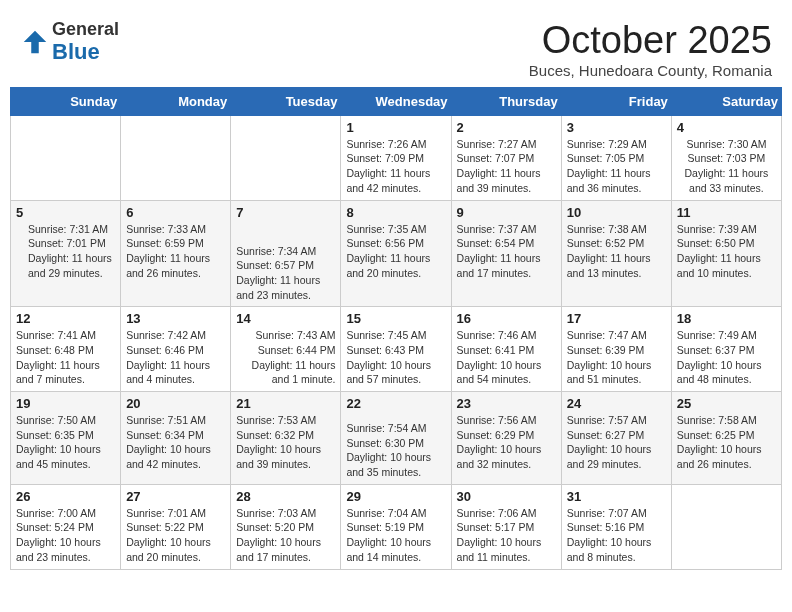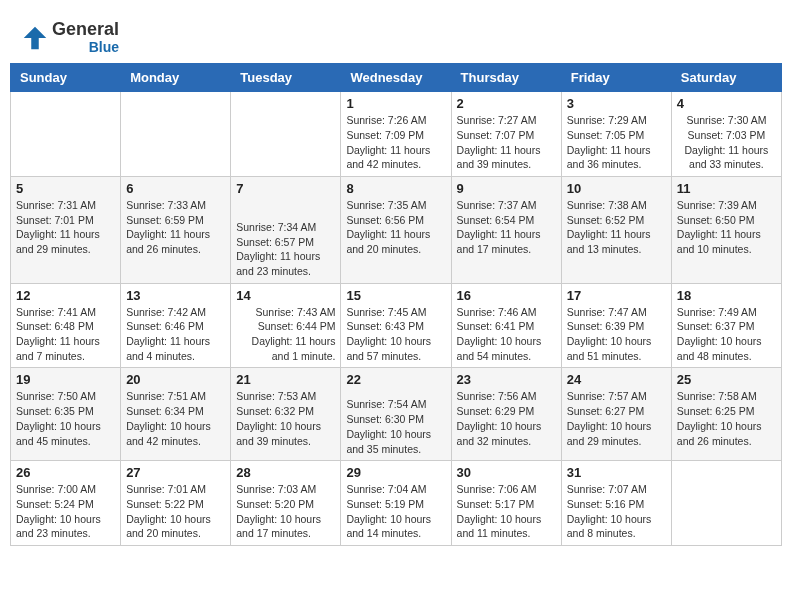--- a/index.html
+++ b/index.html
@@ -24,24 +24,23 @@
       display: flex;
       flex-direction: column;
       line-height: 1.1;
     }
     .logo-general {
       font-size: 18px;
       font-weight: bold;
       color: #333;
     }
     .logo-blue {
-      font-size: 14px;
+      font-size: 22px;
       font-weight: bold;
       color: #1a6aab;
-      text-align: right;
     }
     .logo-icon {
       width: 30px;
       height: 30px;
       margin-right: 2px;
     }
     .title-section {
       text-align: right;
     }
     .month-title {
@@ -57,22 +56,22 @@
     .calendar {
       width: 100%;
       border-collapse: collapse;
       border: 1px solid #ccc;
     }
     .calendar th {
       background-color: #2a6ab5;
       color: #fff;
       font-size: 13px;
       font-weight: bold;
-      padding: 6px 9px;
-      text-align: left;
+      padding: 6px 3px;
+      text-align: right;
       border: 1px solid #2a6ab5;
     }
     .calendar td {
       vertical-align: top;
       border: 1px solid #ccc;
       padding: 4px 5px;
       width: 110px;
       min-height: 80px;
       font-size: 11px;
       color: #222;
@@ -102,20 +101,24 @@
 <div class="header">
   <div class="logo">
     <svg class="logo-icon" viewBox="0 0 40 40">
       <polygon points="20,5 35,20 25,20 25,35 15,35 15,20 5,20" fill="#1a6aab"></polygon>
     </svg>
     <div class="logo-text">
       <span class="logo-general">General</span>
       <span class="logo-blue">Blue</span>
     </div>
   </div>
+  <div class="title-section">
+    <div class="month-title">October 2025</div>
+    <div class="location">Buces, Hunedoara County, Romania</div>
+  </div>
 </div>
 
 <table class="calendar">
   <thead>
     <tr>
     <th>Sunday</th>
         <th>Monday</th>
         <th>Tuesday</th>
         <th>Wednesday</th>
         <th>Thursday</th>
@@ -153,21 +156,21 @@
           <span class="day-number">4</span>
           <div class="day-info" style="white-space: pre-line; text-align: center;">Sunrise: 7:30 AM
 Sunset: 7:03 PM
 Daylight: 11 hours
 and 33 minutes.</div>
         </td>
       </tr>
       <tr>
         <td>
           <span class="day-number">5</span>
-          <div class="day-info" style="white-space: pre-line;">Sunrise: 7:31 AM
+          <div class="day-info" style="white-space: pre-line; margin-left: 12px;">Sunrise: 7:31 AM
 Sunset: 7:01 PM
 Daylight: 11 hours
 and 29 minutes.</div>
         </td>
         <td>
           <span class="day-number">6</span>
           <div class="day-info" style="white-space: pre-line;">Sunrise: 7:33 AM
 Sunset: 6:59 PM
 Daylight: 11 hours
 and 26 minutes.</div>

